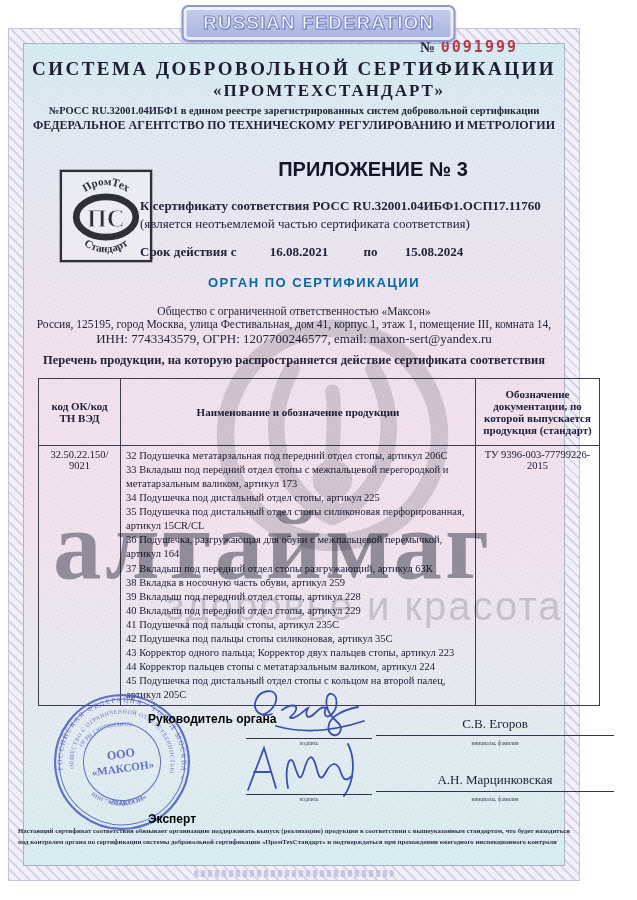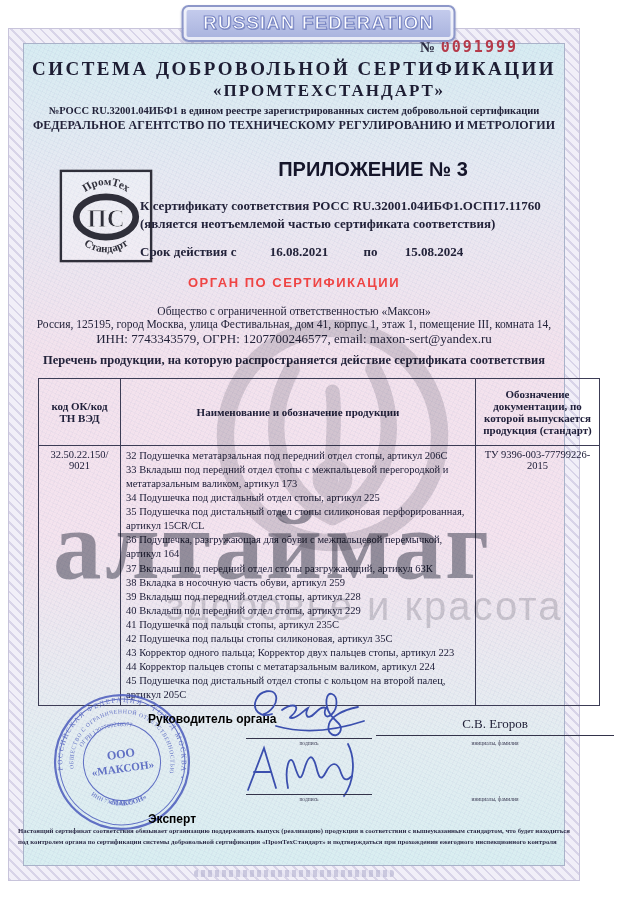--- a/index.html
+++ b/index.html
@@ -38,26 +38,26 @@
   .t-sub{top:53px;font-size:17px;font-weight:bold;letter-spacing:2px;color:#1d1d33;margin-left:35px;}
   .t-reg{top:77px;font-size:10.5px;font-weight:bold;color:#23233a;}
   .t-agency{top:90px;font-size:12px;font-weight:bold;color:#23233a;}
 
   
   .logo{left:50px;top:140px;width:96px;height:96px;}
 
   
   .annex-title{top:130px;left:150px;width:430px;text-align:center;font-size:20px;font-weight:bold;color:#15152a;}
   .annex-l1{top:170px;left:132px;font-size:13px;font-weight:600;}
-  .annex-l2{top:188px;left:132px;font-size:13px;font-weight:700;}
+  .annex-l2{top:188px;left:132px;font-size:13px;font-weight:400;}
   .validity{top:216px;left:132px;font-size:13px;font-weight:600;}
   .validity .gap1{margin-left:30px;} .validity .gap2{margin-left:32px;} .validity .gap3{margin-left:24px;}
 
   
-  .org-title{top:247px;font-size:13px;font-weight:bold;letter-spacing:1.5px;color:#ef4444;}
+  .org-title{top:247px;font-size:13px;font-weight:bold;letter-spacing:1.5px;color:#0369a1;margin-left:20px;}
   .org-no{top:264px;font-size:11.5px;}
   .org-co{top:277px;font-size:11.5px;}
   .org-addr{top:290px;font-size:11.5px;}
   .org-req{top:303px;font-size:13px;}
   .list-title{top:325px;font-size:12.5px;font-weight:bold;}
 
   
   .prod-table{position:absolute;left:30px;top:350px;width:561px;border-collapse:collapse;table-layout:fixed;
       font-size:10.5px;color:#20203a;}
   .prod-table col.c1{width:82px;} .prod-table col.c2{width:355px;} .prod-table col.c3{width:124px;}
@@ -249,20 +249,21 @@
 
     <div class="abs sig-line sl1">
       <div class="cap">подпись</div>
     </div>
     <div class="abs sig-line sl2">
       <div class="cap">подпись</div>
     </div>
 
     <div class="abs sig-name nm1">С.В. Егоров</div>
     <div class="abs name-cap nc1">инициалы, фамилия</div>
+    <div class="abs sig-name nm2">А.Н. Марцинковская</div>
     <div class="abs name-cap nc2">инициалы, фамилия</div>
 
     <div class="abs footnote">Настоящий сертификат соответствия обязывает организацию поддерживать выпуск (реализацию) продукции в соответствии с вышеуказанным стандартом, что будет находиться под контролем органа по сертификации системы добровольной сертификации «ПромТехСтандарт» и подтверждаться при прохождении ежегодного инспекционного контроля</div>
     <div class="microtext"></div>
   </div>
 
   <svg class="wm wm-emblem" viewBox="0 0 250 250">
     <g fill="none" stroke="#8a8a95" stroke-linecap="round">
       <circle cx="125" cy="125" r="105" stroke-width="17"></circle>
       <path d="M125,205 C70,180 55,115 85,60" stroke-width="16"></path>

